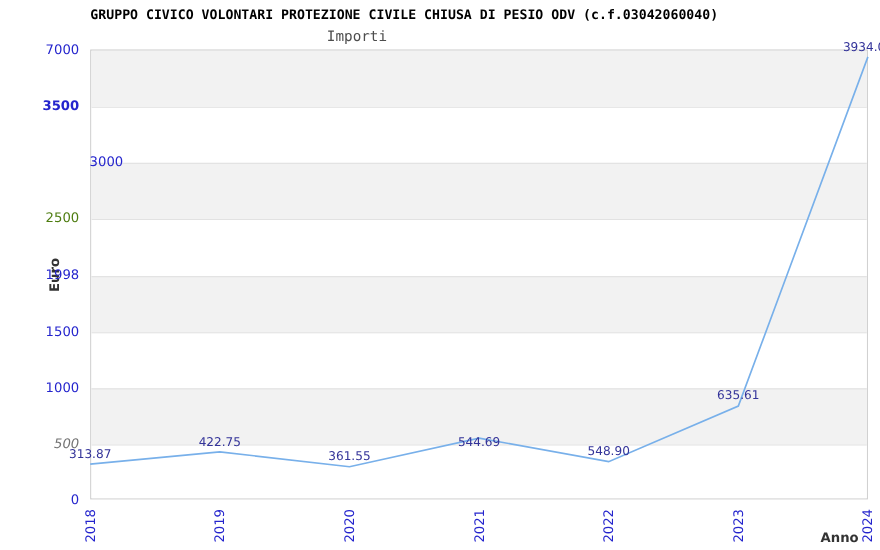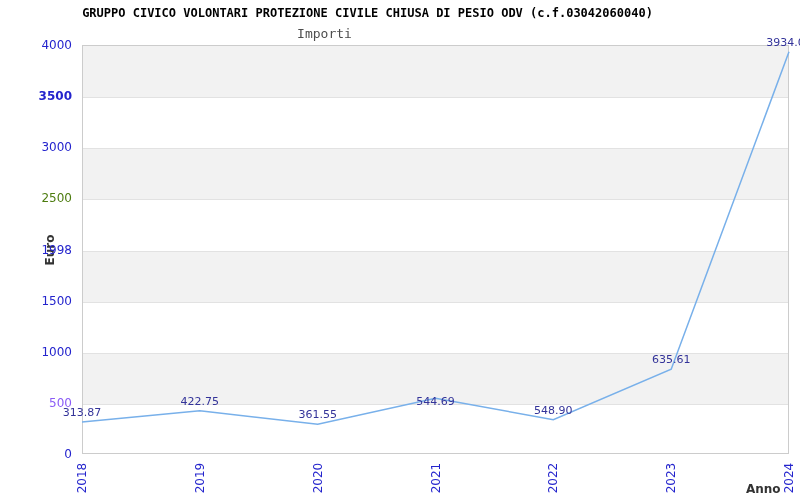--- a/index.html
+++ b/index.html
@@ -62,28 +62,28 @@
       <div class="gridline" style="top: 153.375px; background: rgb(226, 226, 226);"></div>
       <div class="gridline" style="top: 102.25px; background: rgb(226, 226, 226);"></div>
       <div class="gridline" style="top: 51.125px; background: rgb(226, 226, 226);"></div>
     </div>
   <div class="axis-title" id="ytitle" style="left:30px;top:243px;">Euro</div>
   <div class="axis-title" id="xtitle" style="left:746px;top:482px;">Anno</div>
   <svg id="line-layer" width="800" height="500">
       <polyline points="82.0,421.9 199.8,410.8 317.7,424.3 435.5,398.3 553.3,419.7 671.2,369.2 789.0,51.7" fill="none" stroke="#78b0ea" stroke-width="1.5"></polyline>
     </svg>
 <div class="ytick" style="top: 447px; color: rgb(36, 36, 205);">0</div>
-    <div class="ytick" style="top: 395.875px; color: #8b5cf6;">500</div>
+    <div class="ytick" style="top: 395.875px; color: #737373; font-style: italic;">500</div>
     <div class="ytick" style="top: 344.75px; color: rgb(36, 36, 205);">1000</div>
     <div class="ytick" style="top: 293.625px; color: rgb(36, 36, 205);">1500</div>
     <div class="ytick" style="top: 242.5px; color: rgb(36, 36, 205);">1998</div>
     <div class="ytick" style="top: 191.375px; color: #4d7c0f;">2500</div>
-    <div class="ytick" style="top: 140.25px; color: rgb(36, 36, 205);">3000</div>
+    <div class="ytick" style="top: 140.25px; color: rgb(36, 36, 205); padding-left: 40px;">3000</div>
     <div class="ytick" style="top: 89.125px; color: rgb(36, 36, 205); font-weight: bold;">3500</div>
-    <div class="ytick" style="top: 38px; color: rgb(36, 36, 205);">4000</div>
+    <div class="ytick" style="top: 38px; color: rgb(36, 36, 205);">7000</div>
     <div class="xtick" style="left: 65px; top: 471px; color: rgb(36, 36, 205);">2018</div>
     <div class="xtick" style="left: 182.833px; top: 471px; color: rgb(36, 36, 205);">2019</div>
     <div class="xtick" style="left: 300.667px; top: 471px; color: rgb(36, 36, 205);">2020</div>
     <div class="xtick" style="left: 418.5px; top: 471px; color: rgb(36, 36, 205);">2021</div>
     <div class="xtick" style="left: 536.333px; top: 471px; color: rgb(36, 36, 205);">2022</div>
     <div class="xtick" style="left: 654.167px; top: 471px; color: rgb(36, 36, 205);">2023</div>
     <div class="xtick" style="left: 772px; top: 471px; color: rgb(36, 36, 205);">2024</div>
     <div class="pointlabel" style="left: 42px; top: 405.907px; color: rgb(51, 51, 153);">313.87</div>
     <div class="pointlabel" style="left: 159.833px; top: 394.774px; color: rgb(51, 51, 153);">422.75</div>
     <div class="pointlabel" style="left: 277.667px; top: 408.31px; color: rgb(51, 51, 153);">361.55</div>

